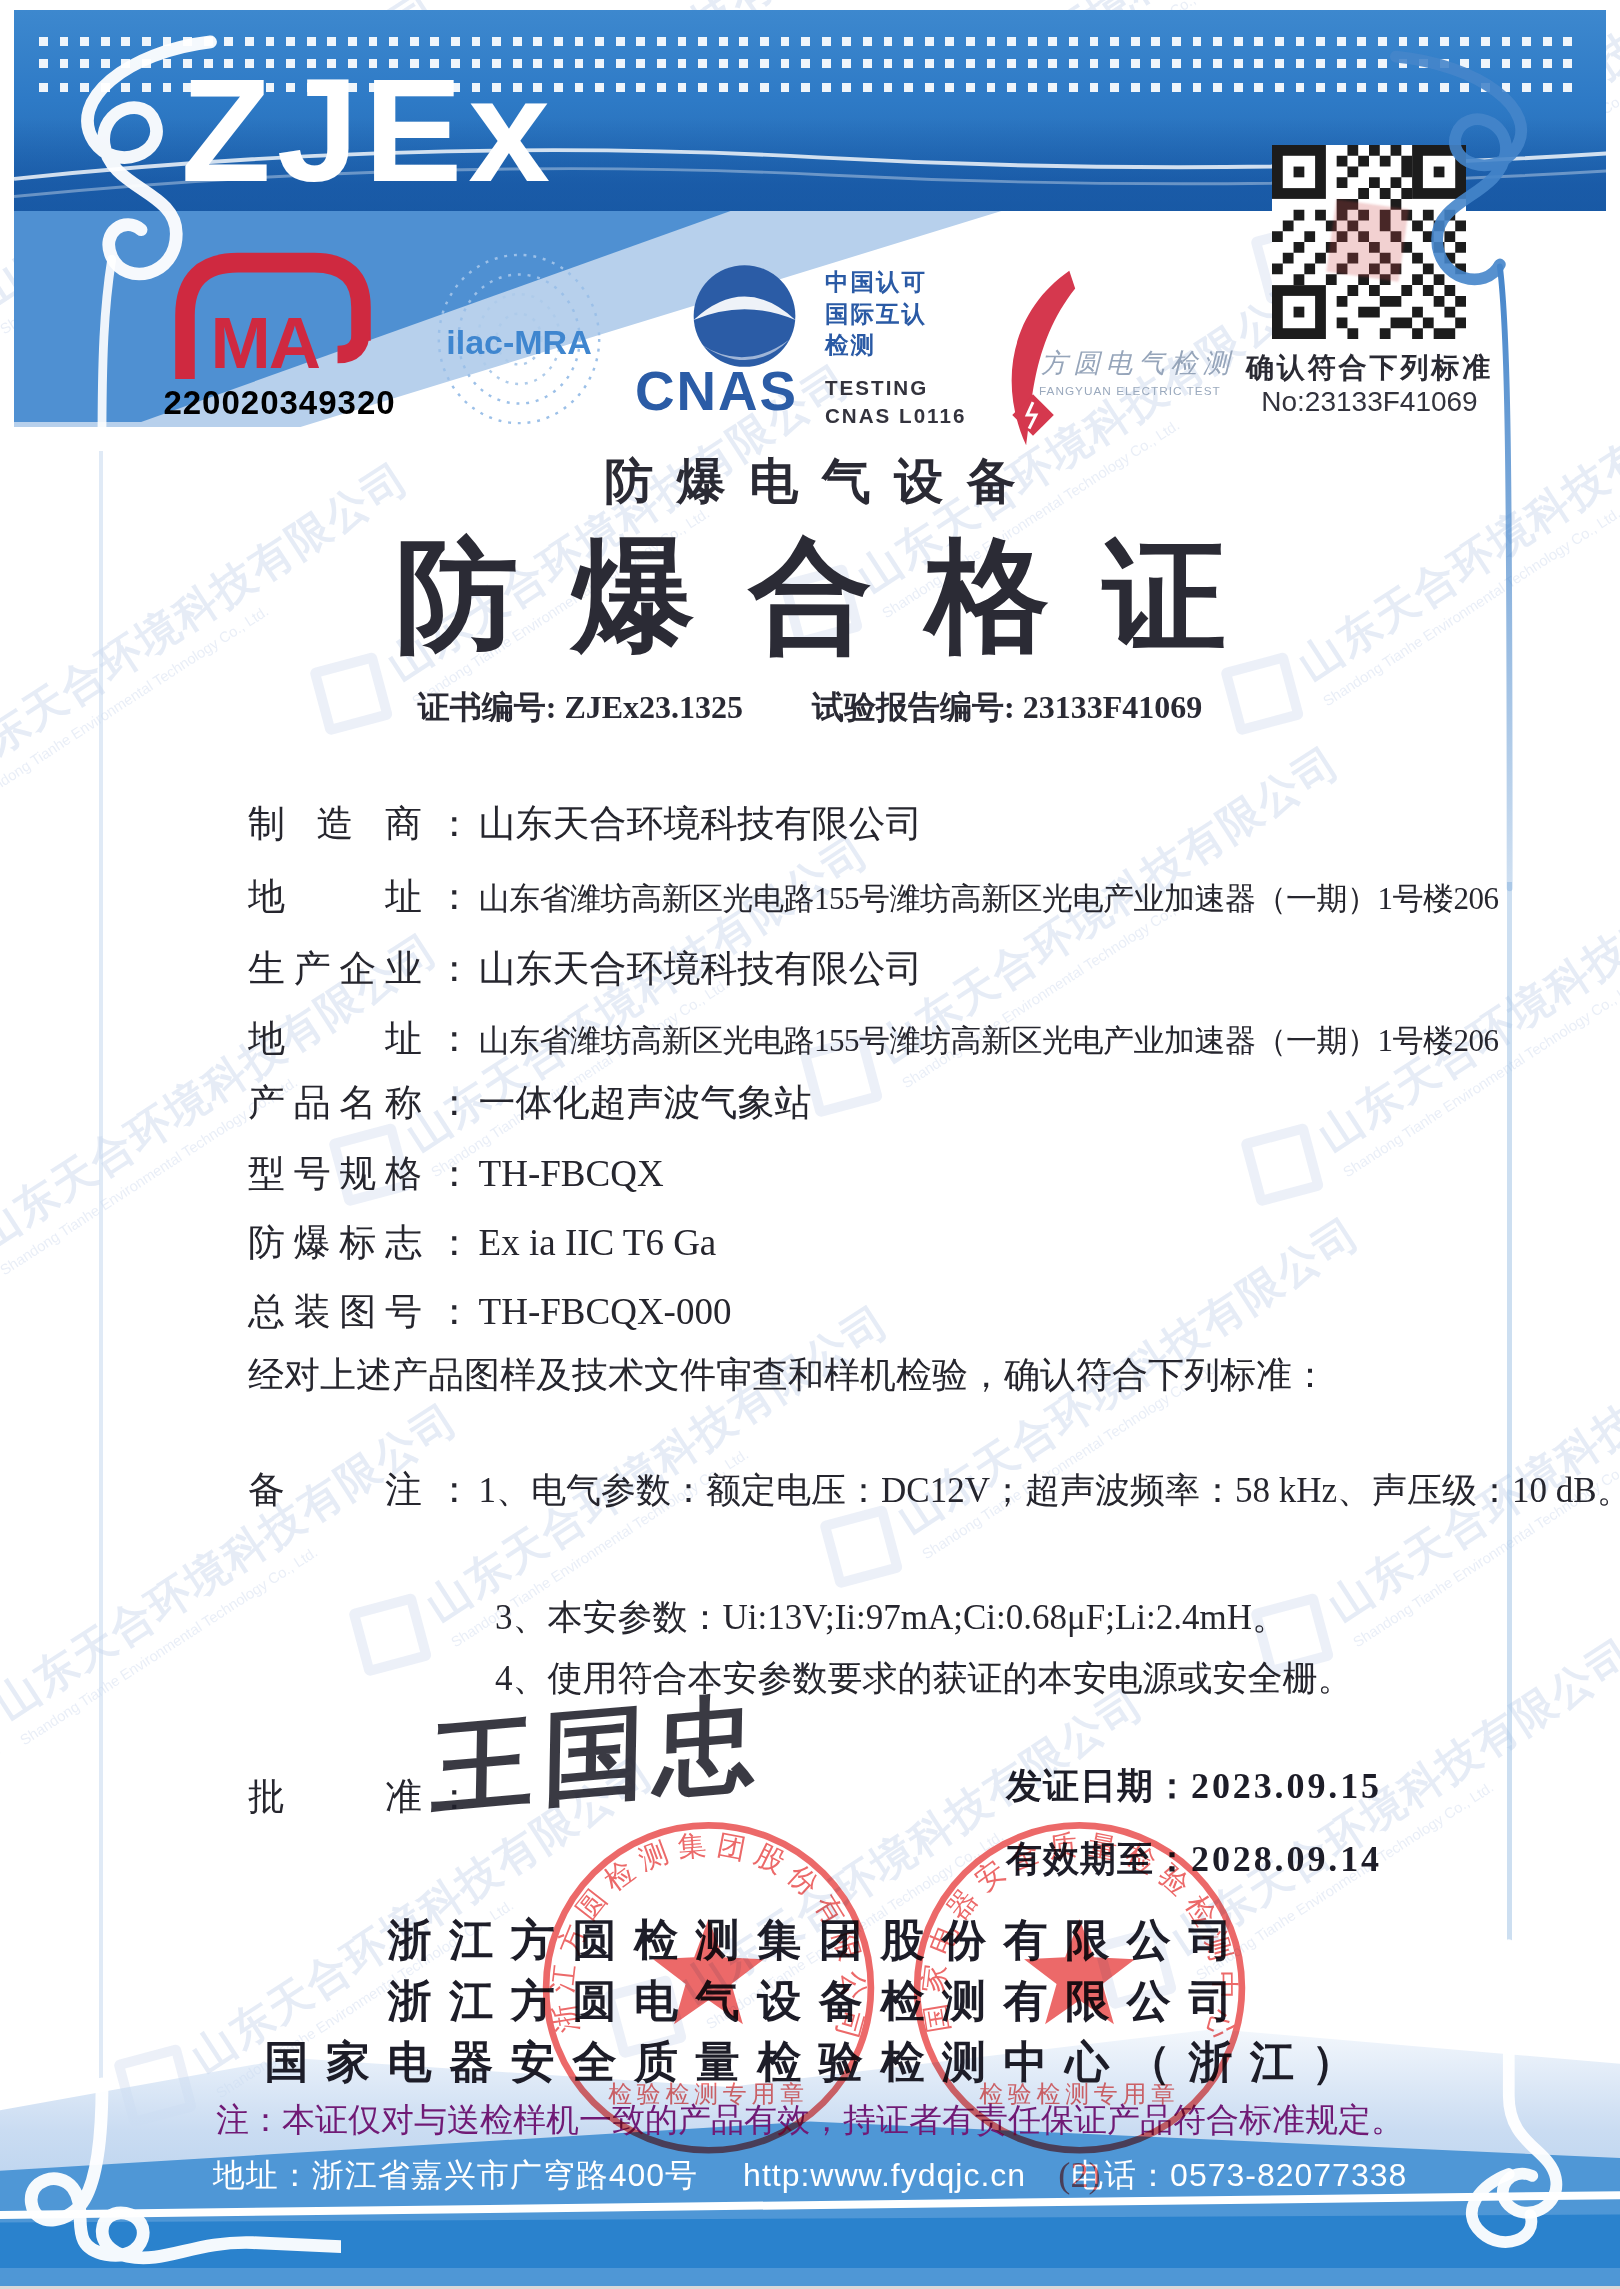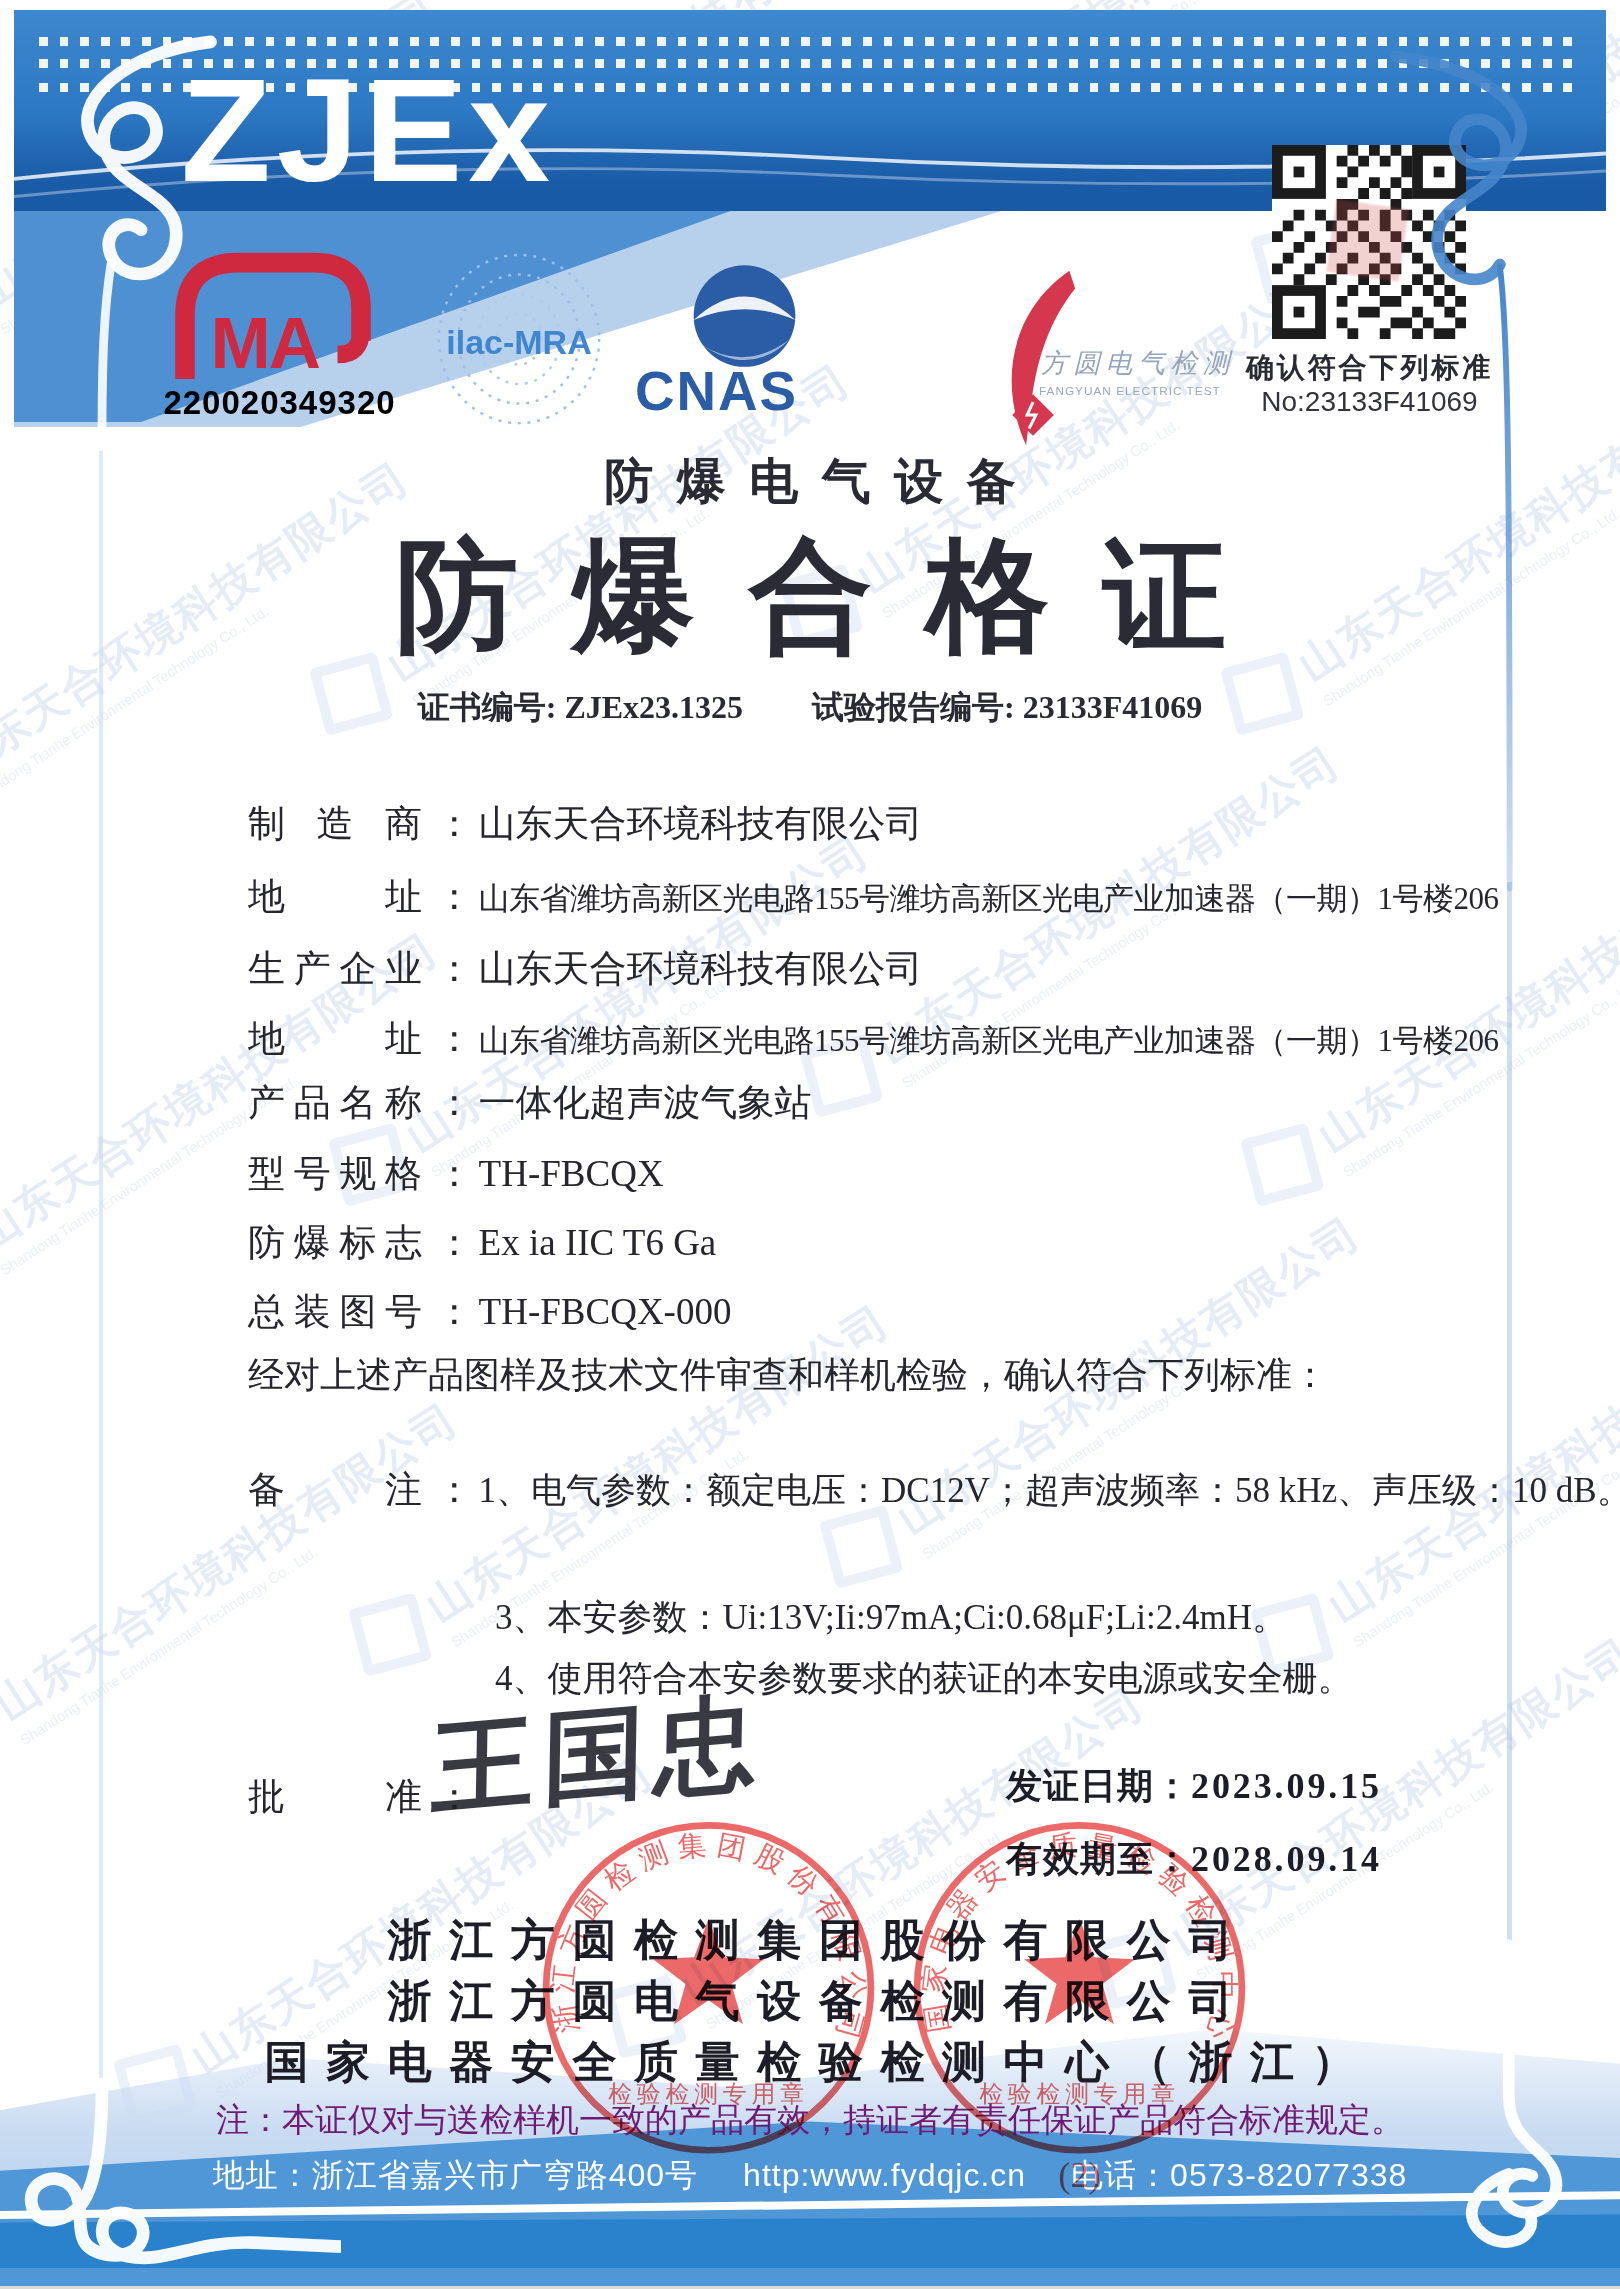--- a/index.html
+++ b/index.html
@@ -218,20 +218,27 @@
     <ellipse cx="100" cy="88" rx="23" ry="26" fill="none" stroke="#aecbea" stroke-width="2.5" stroke-dasharray="3 7"></ellipse>
   </svg>
   <div class="ilac-text">ilac-MRA</div>
 
   <svg class="badge" style="left:635px;top:257px" width="176" height="162" viewBox="0 0 180 165">
     <circle cx="112" cy="60" r="52" fill="#2b5ca6"></circle>
     <path d="M60 64 Q112 16 164 64 Q112 42 60 64 Z" fill="#ffffff" opacity=".92"></path>
     <path d="M66 88 Q112 118 158 84 Q118 124 66 88 Z" fill="#ffffff" opacity=".55"></path>
     <text x="0" y="156" font-family="Liberation Sans, sans-serif" font-size="56" font-weight="bold" fill="#2b5ca6" letter-spacing="2">CNAS</text>
   </svg>
+  <div class="cnas-col">
+    <div class="cnas-line">中国认可</div>
+    <div class="cnas-line">国际互认</div>
+    <div class="cnas-line">检测</div>
+    <div class="cnas-testing">TESTING</div>
+    <div class="cnas-code">CNAS L0116</div>
+  </div>
 
   <svg class="badge" style="left:975px;top:263px" width="118" height="201" viewBox="0 0 120 205">
     <path d="M96 8 C38 48 22 120 52 186 C58 150 56 84 102 26 Z" fill="#d5384e"></path>
     <rect x="44" y="140" width="30" height="30" transform="rotate(45 59 155)" fill="#d5384e"></rect>
     <path d="M59 142 l-6 13 h9 l-7 14" fill="none" stroke="#ffffff" stroke-width="3"></path>
   </svg>
   <div class="fy-cn">方圆电气检测</div>
   <div class="fy-en">FANGYUAN ELECTRIC TEST</div>
 
   <svg class="qr" viewBox="0 0 198 198">

